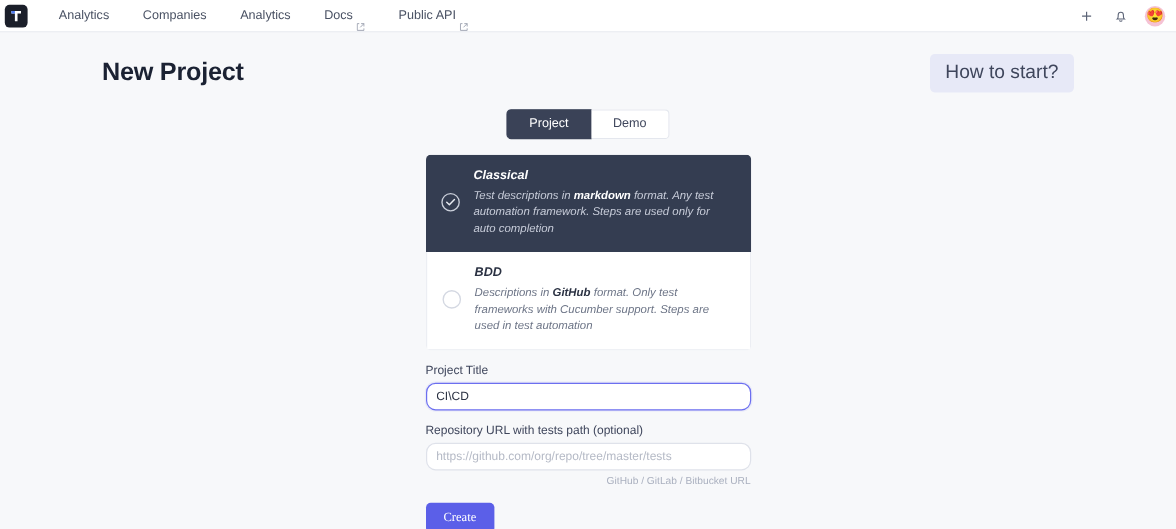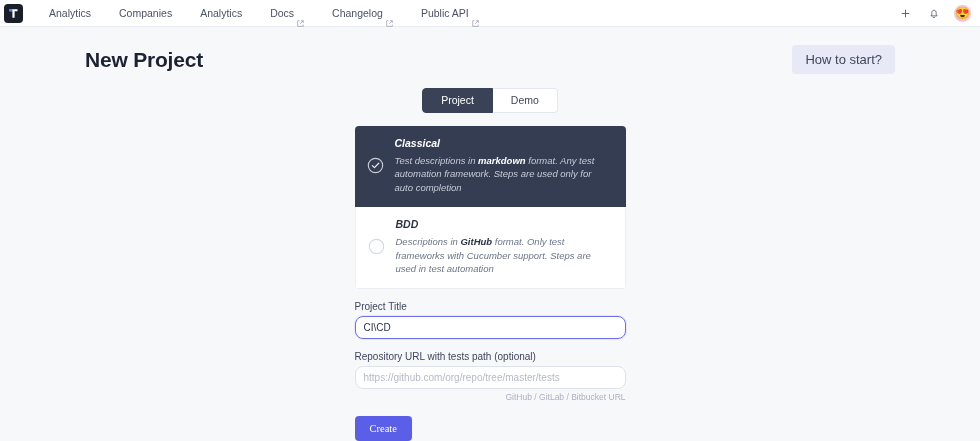--- a/index.html
+++ b/index.html
@@ -111,21 +111,21 @@
     font-weight: bold;
     color: #1b2233;
     letter-spacing: -0.2px;
   }
 
   .how-to-start {
     background: #e7e9f7;
     color: #3f465c;
     border: none;
     border-radius: 4px;
-    font-size: 13px;
+    font-size: 16px;
     font-family: inherit;
     padding: 7px 13px;
     cursor: pointer;
   }
 
   
   .form-col {
     width: 271px;
     margin: 0 auto;
     padding-top: 14px;
@@ -247,29 +247,20 @@
       <span>Analytics</span>
     </a>
     <a class="nav-link">
       <span>Companies</span>
     </a>
     <a class="nav-link">
       <span>Analytics</span>
     </a>
     <a class="nav-link">
       <span>Docs</span>
-      <span class="ext-icon">
-        <svg width="7" height="7" viewBox="0 0 10 10" aria-hidden="true">
-          <path d="M3.4 1H1v8h8V6.6" fill="none" stroke="#7b8296" stroke-width="1.1"></path>
-          <path d="M5.6 1H9v3.4M9 1 4.6 5.4" fill="none" stroke="#7b8296" stroke-width="1.1"></path>
-        </svg>
-      </span>
-    </a>
-    <a class="nav-link">
-      <span>Changelog</span>
       <span class="ext-icon">
         <svg width="7" height="7" viewBox="0 0 10 10" aria-hidden="true">
           <path d="M3.4 1H1v8h8V6.6" fill="none" stroke="#7b8296" stroke-width="1.1"></path>
           <path d="M5.6 1H9v3.4M9 1 4.6 5.4" fill="none" stroke="#7b8296" stroke-width="1.1"></path>
         </svg>
       </span>
     </a>
     <a class="nav-link">
       <span>Public API</span>
       <span class="ext-icon">

